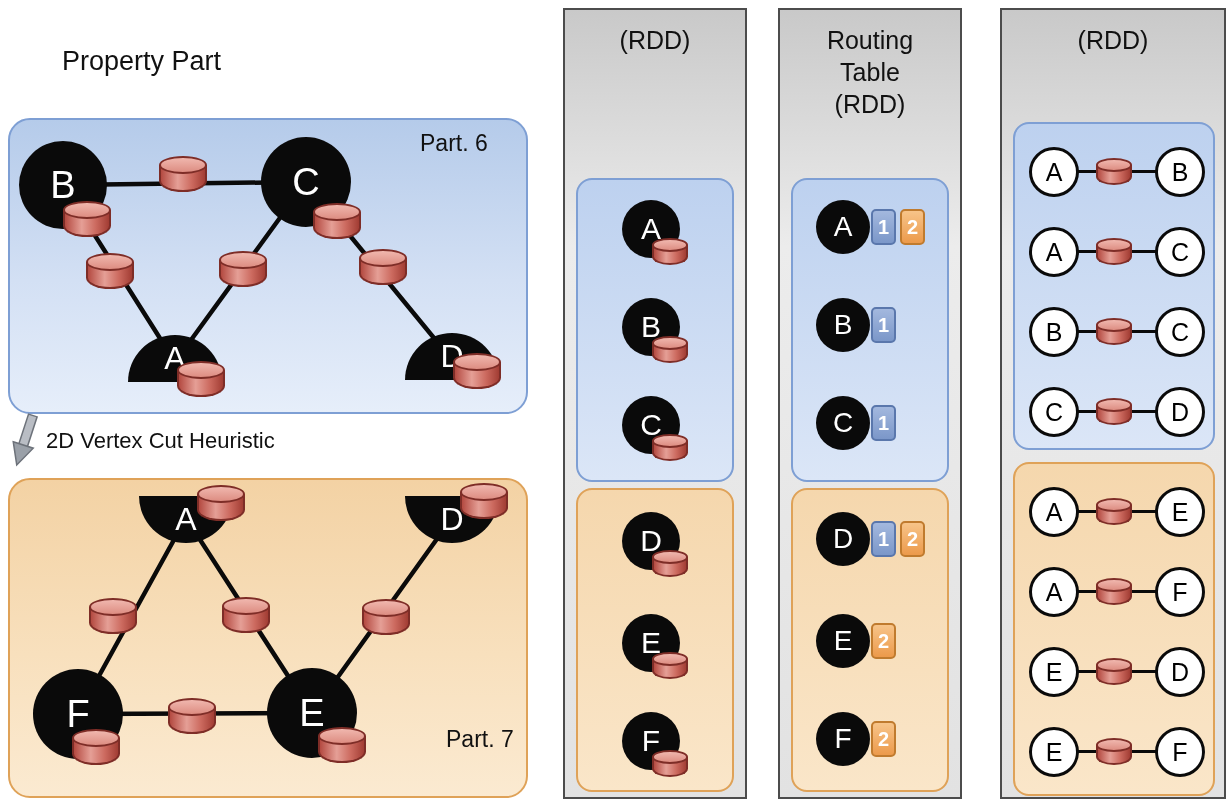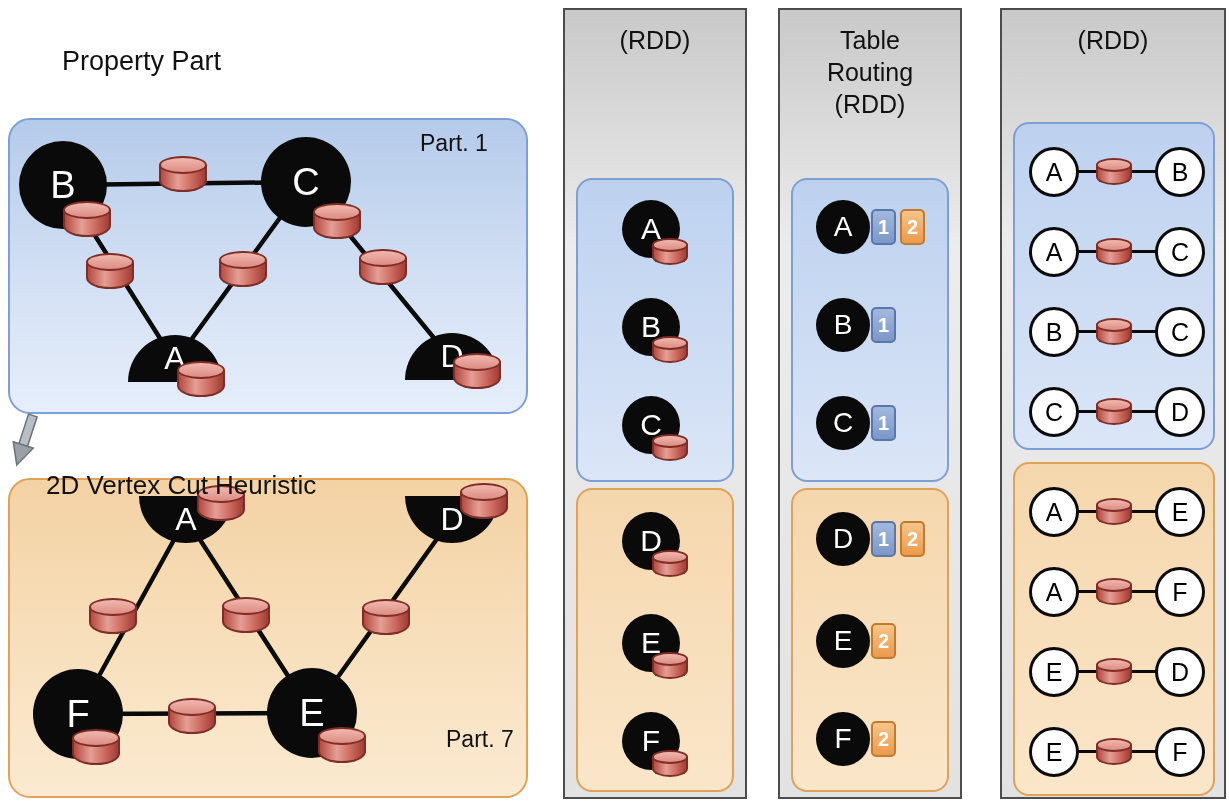--- a/index.html
+++ b/index.html
@@ -45,21 +45,21 @@
 
 <div class="page">
 
   <div class="abs" style="left:0;top:0;width:545px;height:807px;">
 
     <div class="label" style="left:62px;top:46px;font-size:27px;">Property Part</div>
 
     <div class="pbox blue" style="left:8px;top:118px;width:516px;height:292px;"></div>
     <div class="pbox orange" style="left:8px;top:478px;width:516px;height:316px;"></div>
 
-    <div class="label" style="left:420px;top:130px;font-size:23px;">Part. 1</div>
+    <div class="label" style="left:420px;top:130px;font-size:23px;">Part. 6</div>
     <div class="label" style="left:446px;top:726px;font-size:23px;">Part. 7</div>
 
     <svg class="edges" width="545" height="807">
       <g stroke="#0a0a0a" stroke-width="4.5" stroke-linecap="round">
         <line x1="63" y1="185" x2="306" y2="182"></line>
         <line x1="63" y1="185" x2="175" y2="362"></line>
         <line x1="306" y1="182" x2="175" y2="362"></line>
         <line x1="306" y1="182" x2="452" y2="360"></line>
         <line x1="186" y1="518" x2="78" y2="714"></line>
         <line x1="186" y1="518" x2="312" y2="713"></line>
@@ -95,21 +95,21 @@
     <div class="cyl" style="left:168px;top:698px;width:48px;height:36px;"></div>
     <div class="cyl" style="left:72px;top:729px;width:48px;height:36px;"></div>
     <div class="cyl" style="left:318px;top:727px;width:48px;height:36px;"></div>
 
     <svg class="abs" width="40" height="58" style="left:4px;top:412px;z-index:5;">
       <g transform="rotate(18 20 29)">
         <rect x="16" y="2" width="9" height="32" fill="#b9bdc4" stroke="#6d727a" stroke-width="1.5"></rect>
         <polygon points="10,33 31,33 20.5,54" fill="#9aa0a8" stroke="#6d727a" stroke-width="1.5"></polygon>
       </g>
     </svg>
-    <div class="label" style="left:46px;top:428px;font-size:26px;margin-top:42px;">2D Vertex Cut Heuristic</div>
+    <div class="label" style="left:46px;top:428px;font-size:22px;">2D Vertex Cut Heuristic</div>
   </div>
 
   <div class="col" style="left:563px;width:180px;">
     <div class="col-title">
       <div>(RDD)</div>
     </div>
 
     <div class="inbox blue" style="left:11px;top:168px;width:154px;height:300px;">
       <div class="vert circle" style="left:44px;top:20px;width:58px;height:58px;font-size:30px;">A</div>
       <div class="cyl" style="left:74px;top:58px;width:36px;height:27px;"></div>
@@ -124,22 +124,22 @@
       <div class="cyl" style="left:74px;top:60px;width:36px;height:27px;"></div>
       <div class="vert circle" style="left:44px;top:124px;width:58px;height:58px;font-size:30px;">E</div>
       <div class="cyl" style="left:74px;top:162px;width:36px;height:27px;"></div>
       <div class="vert circle" style="left:44px;top:222px;width:58px;height:58px;font-size:30px;">F</div>
       <div class="cyl" style="left:74px;top:260px;width:36px;height:27px;"></div>
     </div>
   </div>
 
   <div class="col" style="left:778px;width:180px;">
     <div class="col-title">
+      <div>Routing</div>
       <div>Table</div>
-      <div>Routing</div>
       <div>(RDD)</div>
     </div>
 
     <div class="inbox blue" style="left:11px;top:168px;width:154px;height:300px;">
       <div class="vert circle" style="left:23px;top:20px;width:54px;height:54px;font-size:28px;">A</div>
       <div class="badge p1" style="left:78px;top:29px;">1</div>
       <div class="badge p2" style="left:107px;top:29px;">2</div>
 
       <div class="vert circle" style="left:23px;top:118px;width:54px;height:54px;font-size:28px;">B</div>
       <div class="badge p1" style="left:78px;top:127px;">1</div>

